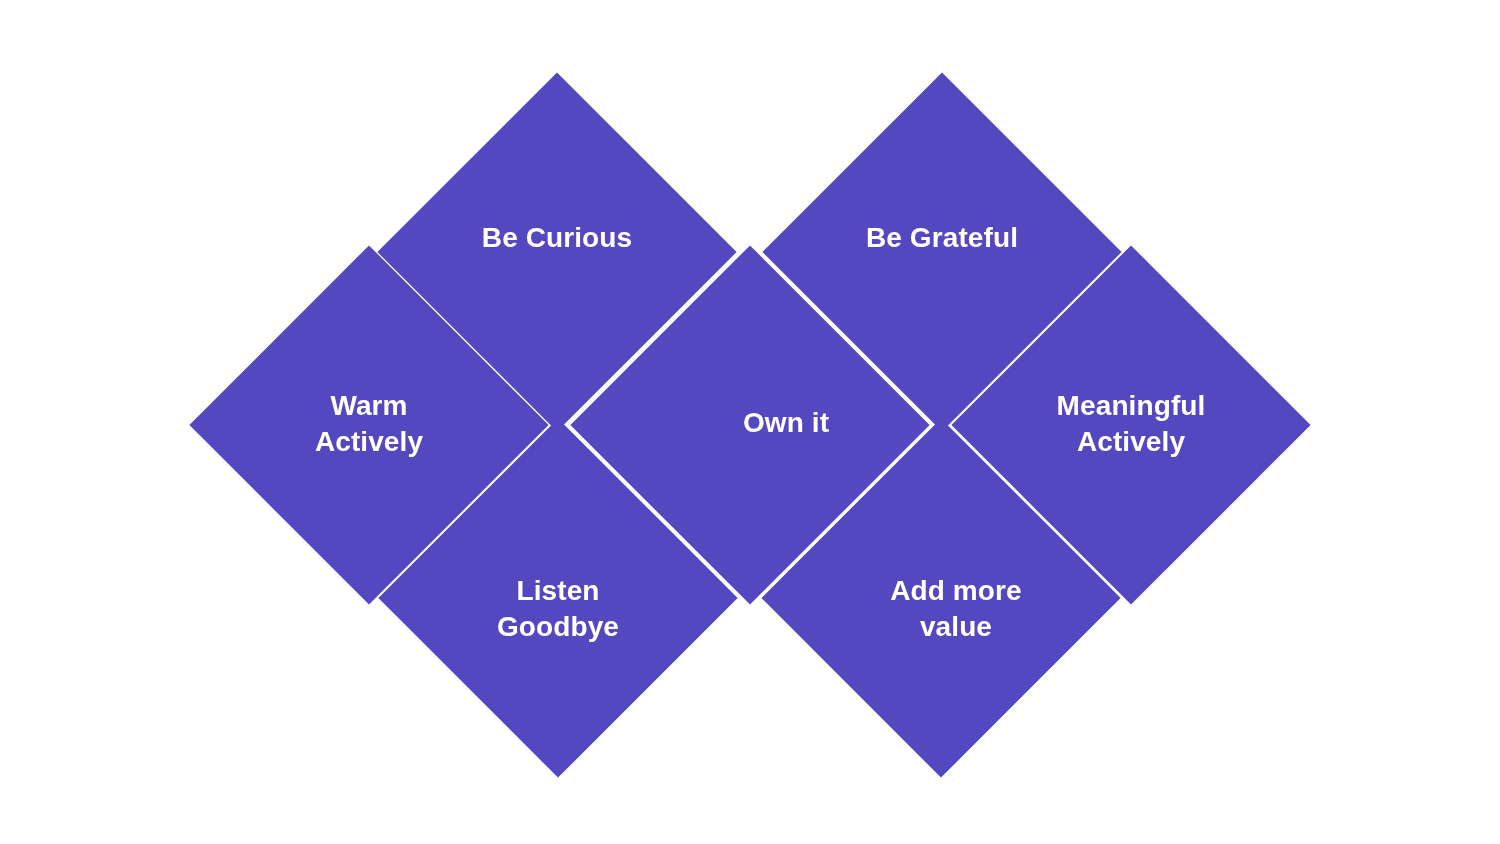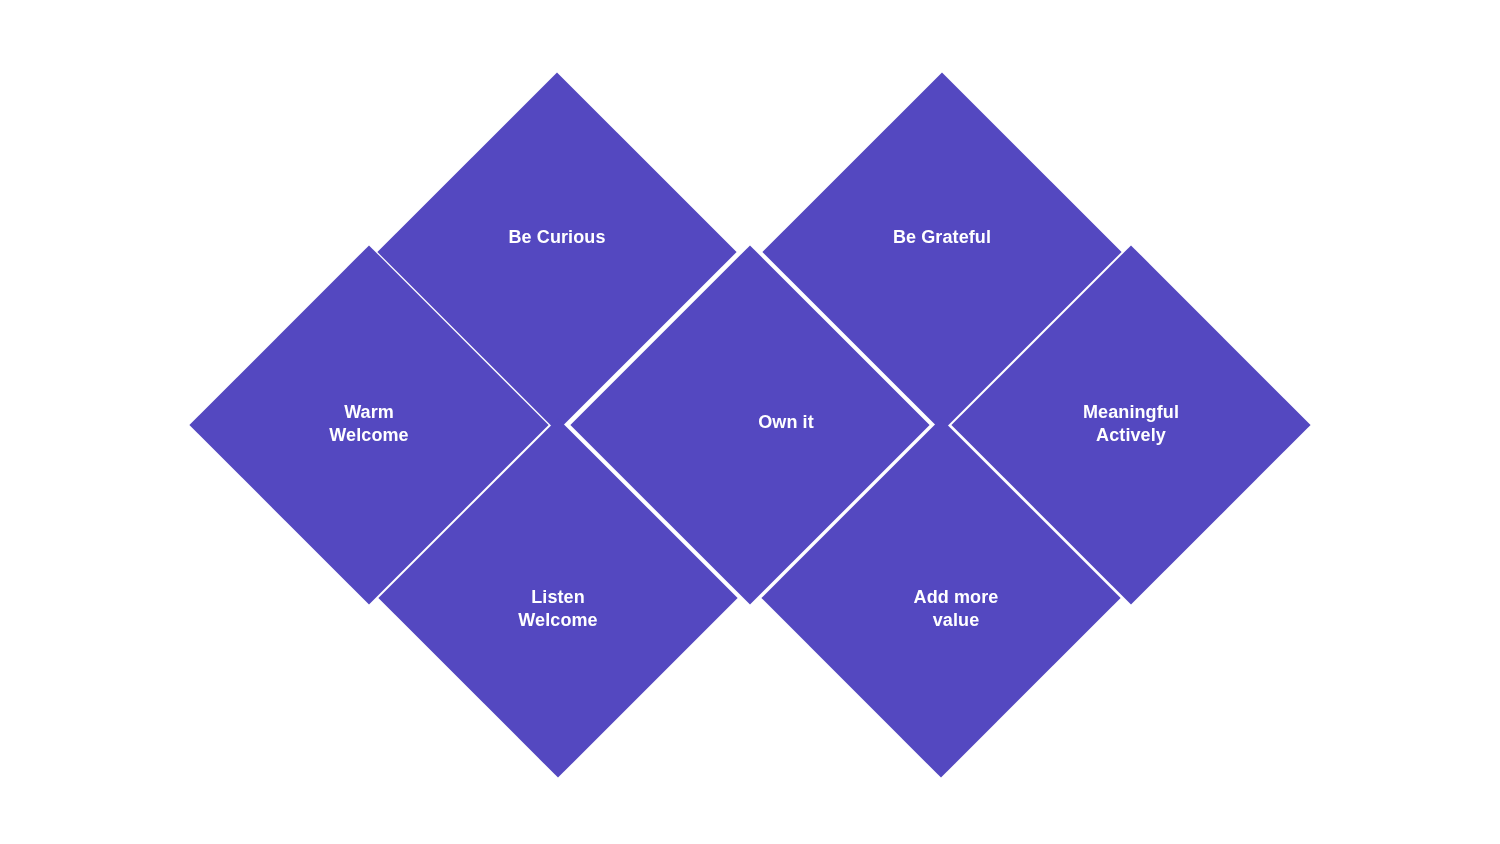--- a/index.html
+++ b/index.html
@@ -31,21 +31,21 @@
     position: absolute;
     transform: translate(-50%, -50%) rotate(45deg);
     background: #5448c0;
   }
   .diamond-label {
     position: absolute;
     transform: translate(-50%, -50%);
     color: #ffffff;
     font-family: "Liberation Sans", sans-serif;
     font-weight: bold;
-    font-size: 18px;
+    font-size: 28px;
     line-height: 1.28;
     text-align: center;
     white-space: pre-line;
     letter-spacing: 0.1px;
     pointer-events: none;
     text-rendering: optimizeLegibility;
   }
 </style>
 </head>
 <body style="background: rgb(255, 255, 255);">
@@ -61,26 +61,26 @@
 
     <div class="diamond" style="left: 750px; top: 425px; width: 254px; height: 254px; background: rgb(84, 72, 192);"></div>
 
     <div class="diamond" style="left: 942px; top: 252px; width: 254px; height: 254px; background: rgb(84, 72, 192);"></div>
 
     <div class="diamond" style="left: 941px; top: 598px; width: 254px; height: 254px; background: rgb(84, 72, 192);"></div>
 
     <div class="diamond" style="left: 1131px; top: 425px; width: 254px; height: 254px; background: rgb(84, 72, 192);"></div>
 
     <div class="diamond-label" style="left: 369px; top: 424px; color: rgb(255, 255, 255);">Warm
-Welcome</div>
+Actively</div>
 
     <div class="diamond-label" style="left: 557px; top: 238px; color: rgb(255, 255, 255);">Be Curious</div>
 
     <div class="diamond-label" style="left: 558px; top: 609px; color: rgb(255, 255, 255);">Listen
-Welcome</div>
+Goodbye</div>
 
     <div class="diamond-label" style="left: 750px; top: 423px; color: rgb(255, 255, 255); margin-left: 36px;">Own it</div>
 
     <div class="diamond-label" style="left: 942px; top: 238px; color: rgb(255, 255, 255);">Be Grateful</div>
 
     <div class="diamond-label" style="left: 941px; top: 609px; color: rgb(255, 255, 255); margin-left: 15px;">Add more
 value</div>
 
     <div class="diamond-label" style="left: 1131px; top: 424px; color: rgb(255, 255, 255);">Meaningful
 Actively</div>

